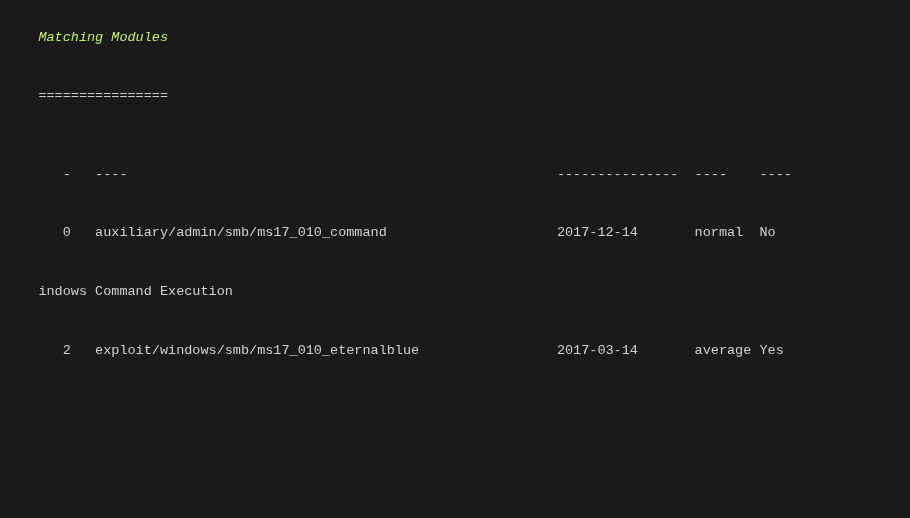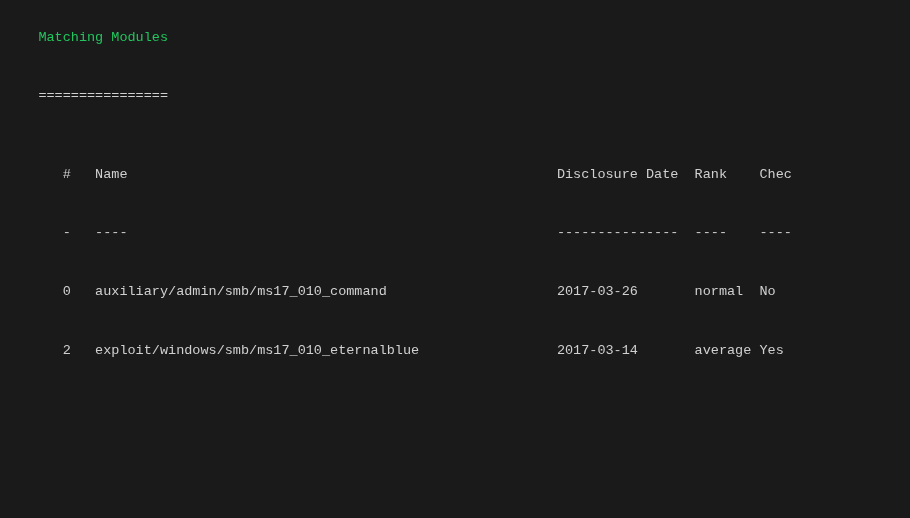--- a/index.html
+++ b/index.html
@@ -16,47 +16,47 @@
       background-color: #1a1a1a;
       padding: 8px 6px;
       width: 910px;
       height: 518px;
       overflow: hidden;
     }
     .line {
       white-space: pre;
       line-height: 1.45;
     }
-    .white { color: #22c55e; }
+    .white { color: #bef264; font-style: italic; }
     .section-divider {
       color: #d0d0d0;
     }
   </style>
 </head>
 <body>
 
 <div class="terminal">
 
   <div class="line">
     <span class="white">Matching Modules</span>
   </div>
   <div class="line section-divider">
     <span>================</span>
   </div>
   <div class="line">&nbsp;</div>
 
   <div class="line">
-    <span>   #   Name                                                     Disclosure Date  Rank    Chec</span>
-  </div>
-  <div class="line">
     <span>   -   ----                                                     ---------------  ----    ----</span>
   </div>
 
   <div class="line">
-    <span>   0   auxiliary/admin/smb/ms17_010_command                     2017-03-26       normal  No</span>
+    <span>   0   auxiliary/admin/smb/ms17_010_command                     2017-12-14       normal  No</span>
+  </div>
+  <div class="line">
+    <span>indows Command Execution</span>
   </div>
 
 
   <div class="line">
     <span>   2   exploit/windows/smb/ms17_010_eternalblue                 2017-03-14       average Yes</span>
   </div>
 
   <div class="line">
     
   </div>

